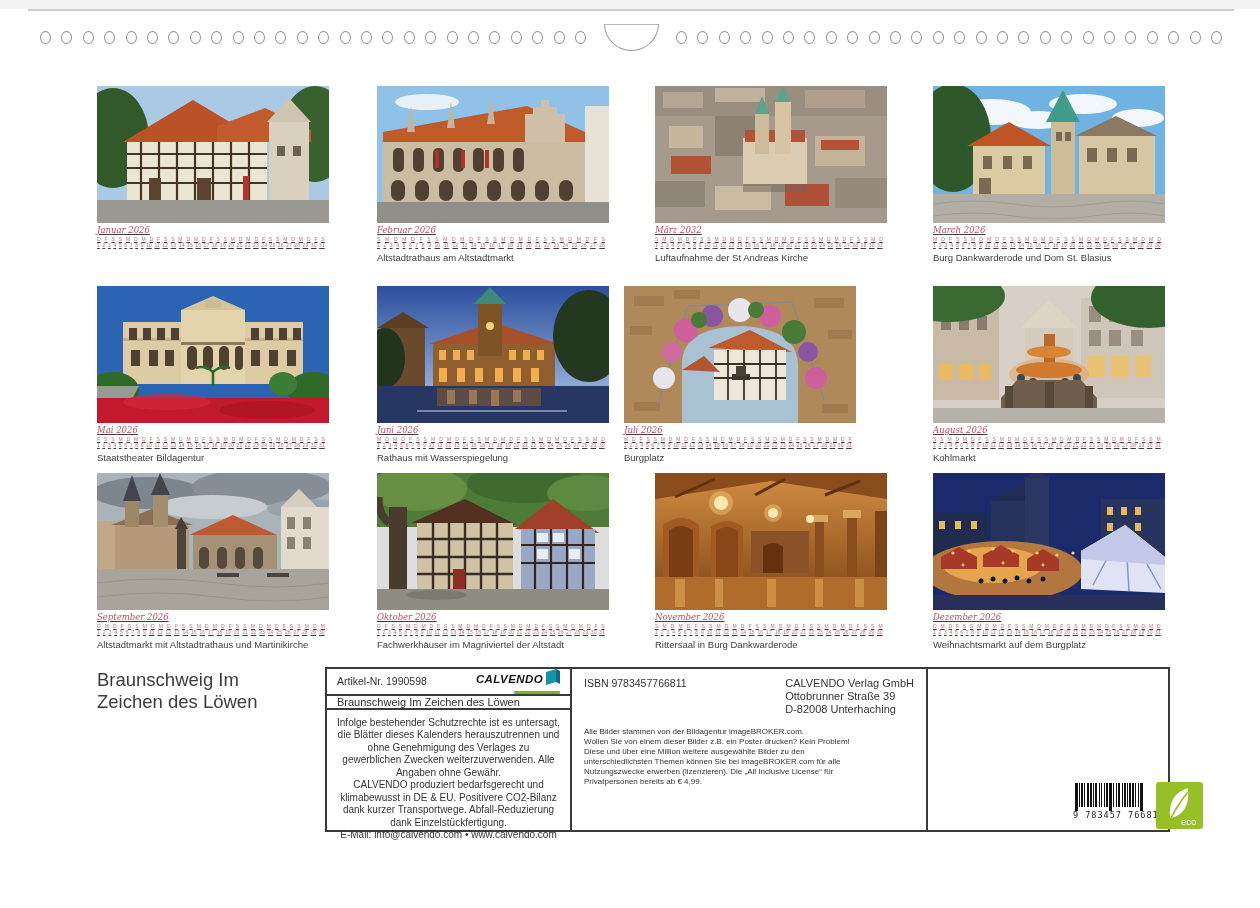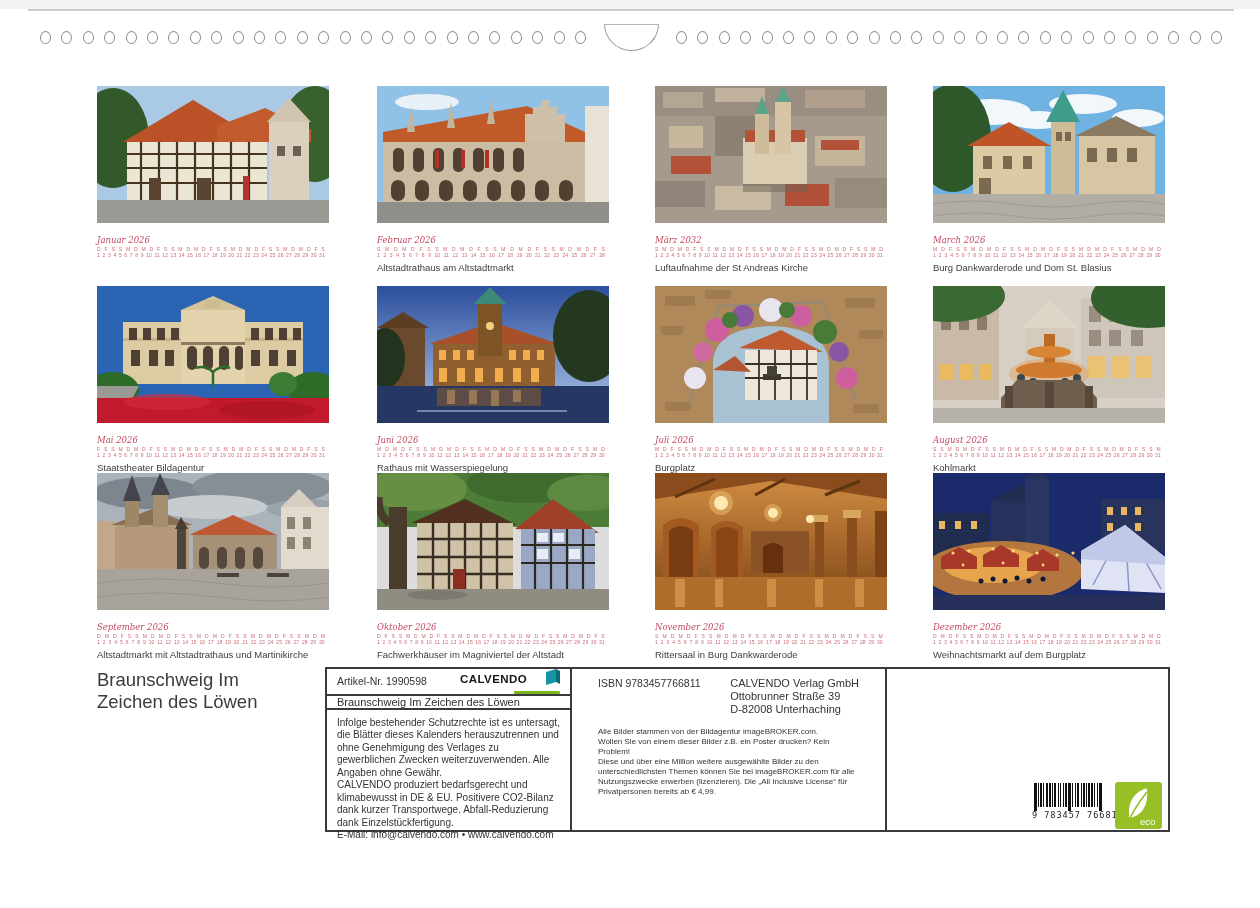--- a/index.html
+++ b/index.html
@@ -9,40 +9,40 @@
   .page-top-edge{position:absolute;left:28px;right:26px;top:9px;height:2px;background:#cccccc;}
   .hole{position:absolute;top:31px;width:11px;height:13px;border:1.5px solid #8f8f8f;
         border-radius:50%;background:#fff;box-sizing:border-box;}
   .hanger{position:absolute;left:604px;top:24px;width:55px;height:27px;background:#fff;
         border:1.5px solid #9a9a9a;border-top-color:#b5b5b5;box-sizing:border-box;
         border-bottom-left-radius:50% 100%;border-bottom-right-radius:50% 100%;}
   
   .cell{position:absolute;width:232px;}
   .photo{width:232px;height:137px;overflow:hidden;background:#ddd;}
   .photo svg{display:block;width:100%;height:100%;}
-  .mini{margin-top:13px;width:228px;}
+  .mini{margin-top:3px;width:228px;text-decoration:underline;}
   .mlabel{font-family:"DejaVu Serif",serif;font-style:italic;font-size:8.5px;
           color:#c2495e;line-height:1.1;}
   .dow-row,.num-row{display:flex;justify-content:space-between;width:100%;
           font-size:5px;color:#ca6b77;line-height:1.2;}
   .dow-row{margin-top:1px;}
   .caption{margin-top:4px;font-size:9.5px;line-height:1.22;color:#3d3d3d;}
   
   .main-title{position:absolute;left:97px;top:669px;font-size:18.5px;line-height:1.2;
           color:#3c3c3c;white-space:pre-line;}
   .infobox{position:absolute;left:325px;top:667px;width:845px;height:165px;
           border:2px solid #3a3a3a;background:#fff;display:flex;box-sizing:border-box;}
-  .col-left{width:245px;border-right:2px solid #3a3a3a;display:flex;flex-direction:column;box-sizing:border-box;}
-  .col-mid{width:315px;border-right:2px solid #3a3a3a;box-sizing:border-box;padding:8px 26px;}
+  .col-left{width:245px;border-right:2px solid #3a3a3a;display:flex;flex-direction:column;box-sizing:border-box;text-align:center;}
+  .col-mid{width:356px;border-right:2px solid #3a3a3a;box-sizing:border-box;padding:8px 12px;}
   .col-right{flex:1;position:relative;}
   .row-art{height:33px;border-bottom:2px solid #3a3a3a;display:flex;align-items:center;
           justify-content:space-between;padding:0 10px;box-sizing:border-box;}
   .art-label{font-size:10.5px;color:#333;}
   .brand{display:flex;flex-direction:column;align-items:flex-end;}
-  .brand-top{display:flex;align-items:center;gap:19px;}
+  .brand-top{display:flex;align-items:center;gap:3px;font-style:italic;}
   .brand-name{font-size:11.5px;font-weight:bold;letter-spacing:.4px;color:#151515;}
   .brand-tagline{height:3px;width:46px;background:#7ab51d;margin-top:1.5px;border-radius:1px;}
   .row-title{height:31px;border-bottom:2px solid #3a3a3a;display:flex;align-items:center;
           padding:0 10px;font-size:11px;color:#2e2e2e;box-sizing:border-box;}
   .row-legal{flex:1;padding:7px 10px;font-size:10px;line-height:1.25;color:#333;white-space:pre-line;}
   .mid-top{display:flex;justify-content:space-between;}
   .isbn{font-size:10.5px;color:#333;}
   .publisher{font-size:11px;line-height:1.2;color:#333;white-space:pre-line;}
   .credit{margin-top:10px;font-size:8px;line-height:1.25;color:#333;white-space:pre-line;}
   .barcode{position:absolute;left:145px;top:114px;width:80px;}
@@ -760,21 +760,21 @@
             <span>27</span>
             <span>28</span>
             <span>29</span>
             <span>30</span>
           </div>
       </div>
     </div>
     <div class="caption">Rathaus mit Wasserspiegelung</div>
   </div>
 
-  <div class="cell" style="left:655px;top:286px">
+  <div class="cell" style="left:624px;top:286px">
     <div class="photo">
       <svg viewBox="0 0 232 137" preserveAspectRatio="none">
         <rect width="232" height="137" fill="#b0895a"></rect>
         <g opacity="0.3" fill="#7c5c36">
           <rect x="10" y="10" width="30" height="10"></rect>
             <rect x="50" y="4" width="26" height="9"></rect>
             <rect x="190" y="12" width="30" height="10"></rect>
           <rect x="6" y="40" width="22" height="9"></rect>
             <rect x="204" y="44" width="24" height="9"></rect>
           <rect x="10" y="116" width="26" height="9"></rect>

